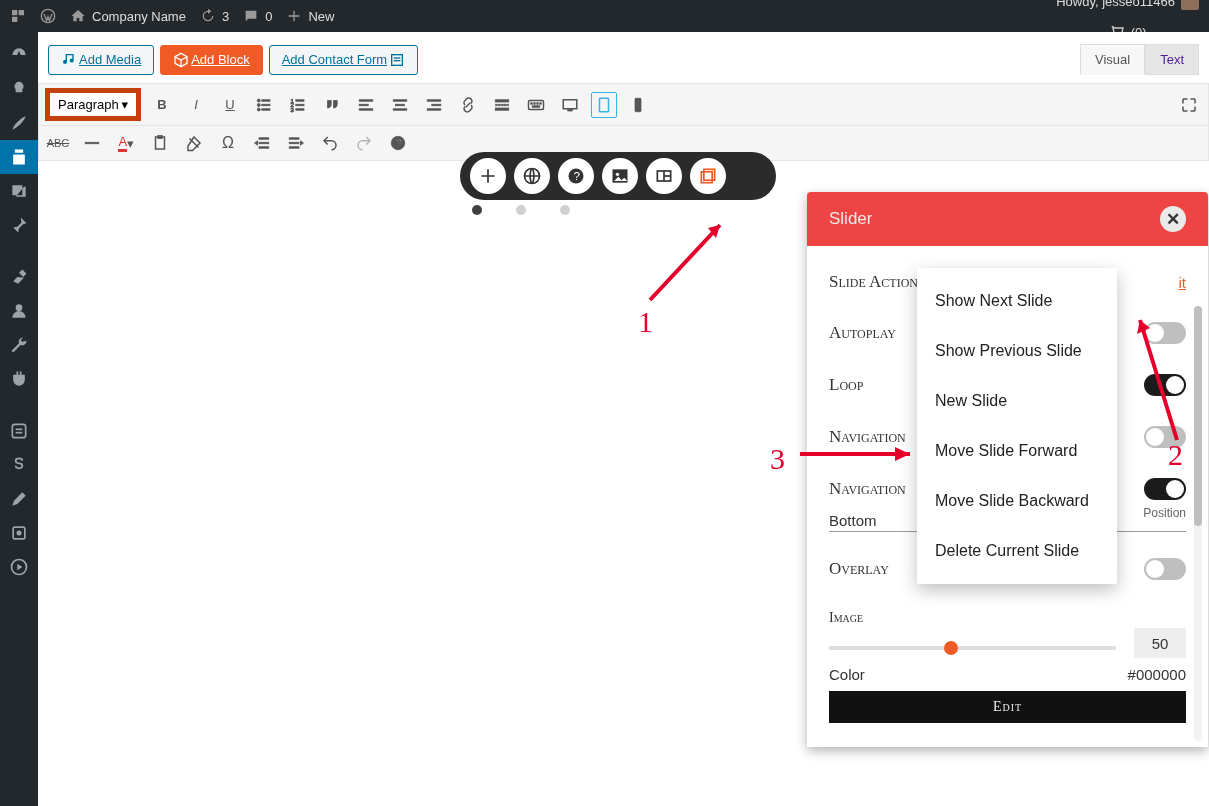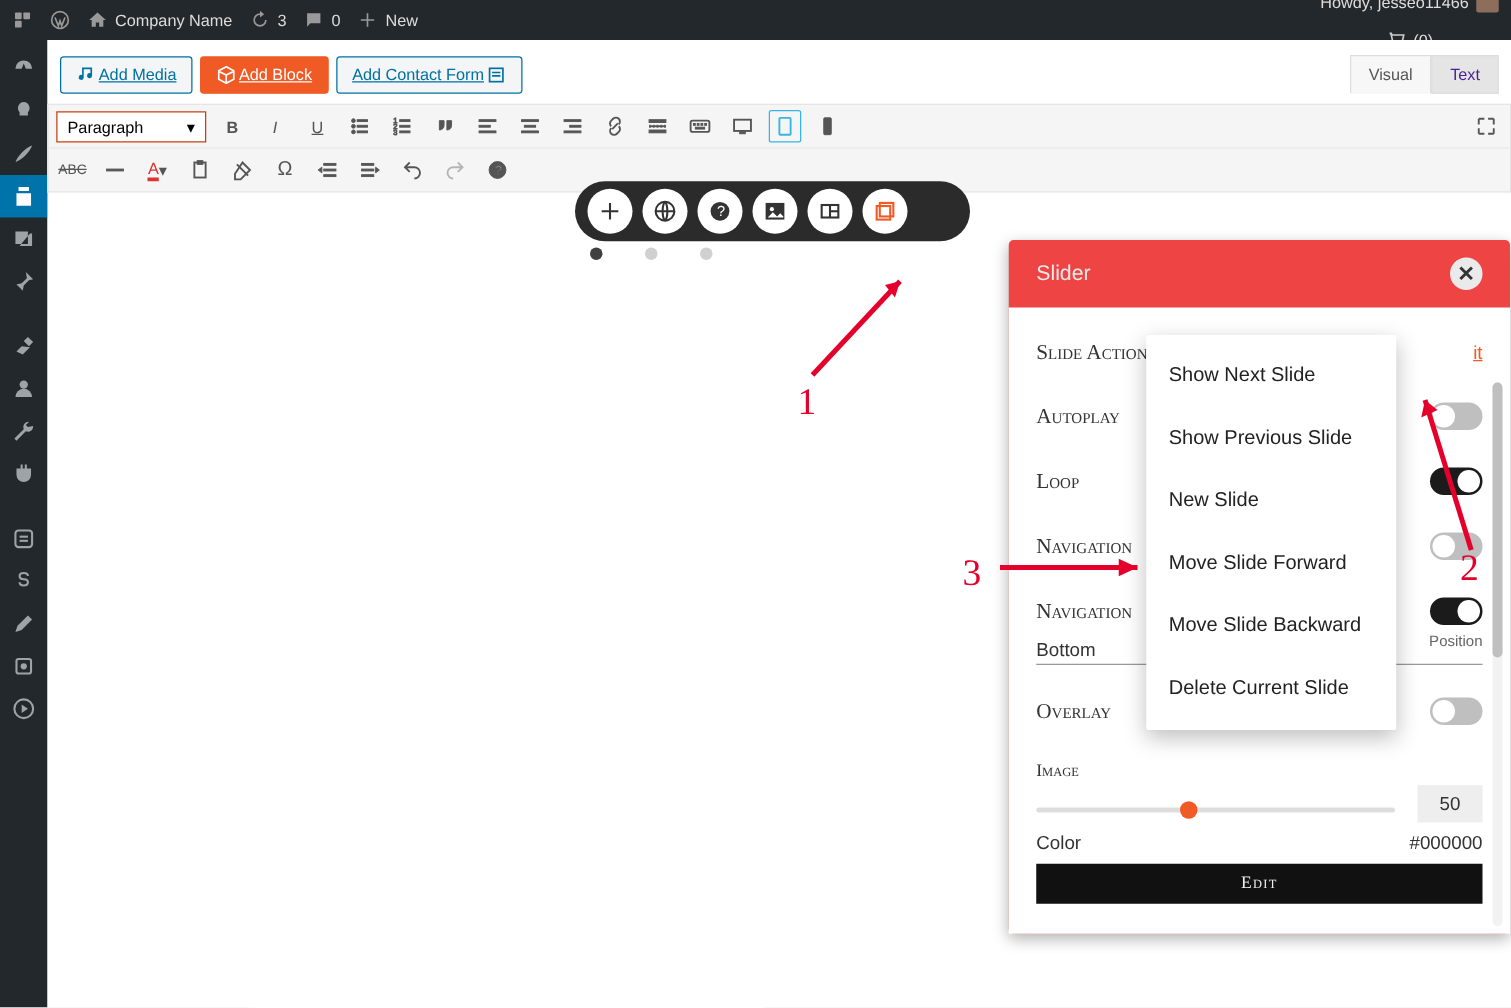--- a/index.html
+++ b/index.html
@@ -23,21 +23,21 @@
 
   .editor-headrow { display:flex; align-items:center; padding:12px 10px 8px; gap:6px; }
   .btn { display:inline-flex; align-items:center; gap:2px; border:1px solid #0071a1; color:#0071a1; background:#f3f5f6; padding:4px 12px; border-radius:3px; font-size:13px; height:30px;text-decoration:underline; }
   .btn.orange { background:#f05a24; border-color:#f05a24; color:#fff; }
   .btn svg { width:16px; height:16px; fill:currentColor; }
   .tabs-vt { margin-left:auto; display:flex; }
   .tabs-vt .tab { padding:7px 14px; color:#4c1d95; background:#e5e5e5; border:1px solid #ddd; font-size:13px;}
   .tabs-vt .tab.active { background:#f7f7f7; border-bottom-color:#f7f7f7; color:#555;}
 
   .toolbar-row { background:#f5f5f5; border:1px solid #e5e5e5; padding:4px 6px; display:flex; align-items:center; gap:8px; }
-  .toolbar-row .fmt-select { border:1px solid #c2410c; padding:4px 8px; width:120px; display:flex; justify-content:space-between; align-items:center; background:#fff; font-size:13px;}
+  .toolbar-row .fmt-select { border:5px solid #c2410c; padding:4px 8px; width:96px; display:flex; justify-content:space-between; align-items:center; background:#fff; font-size:13px;}
   .tb-btn { width:26px; height:26px; display:flex; align-items:center; justify-content:center; color:#555; border-radius:2px; }
   .tb-btn svg { width:18px; height:18px; fill:#555; stroke:#555; }
   .tb-btn.active { border:1px solid #34b6e4; }
   .toolbar-row2 { background:#f5f5f5; border:1px solid #e5e5e5; border-top:none; padding:4px 6px; display:flex; align-items:center; gap:8px; }
   .fullscreen-icon { margin-left:auto; }
 
   .canvas-area { position:relative; padding:16px 54px; }
 
   
   .floating-tb { position:absolute; left:422px; top:-9px; background:#2b2b2b; border-radius:28px; padding:6px 10px; display:flex; gap:8px; width:316px; }

